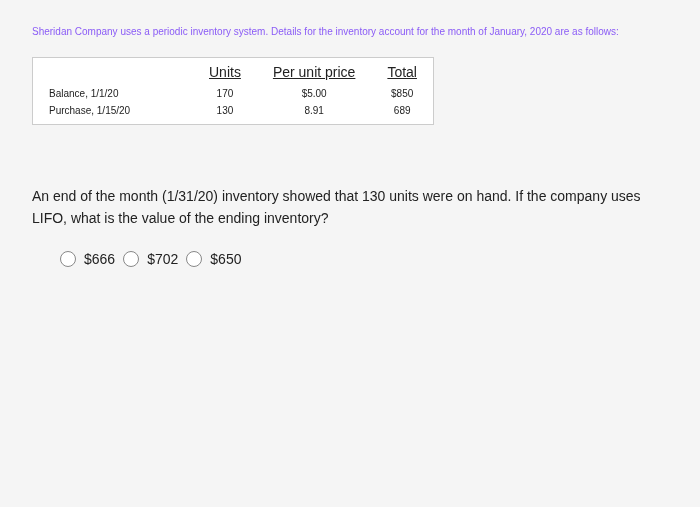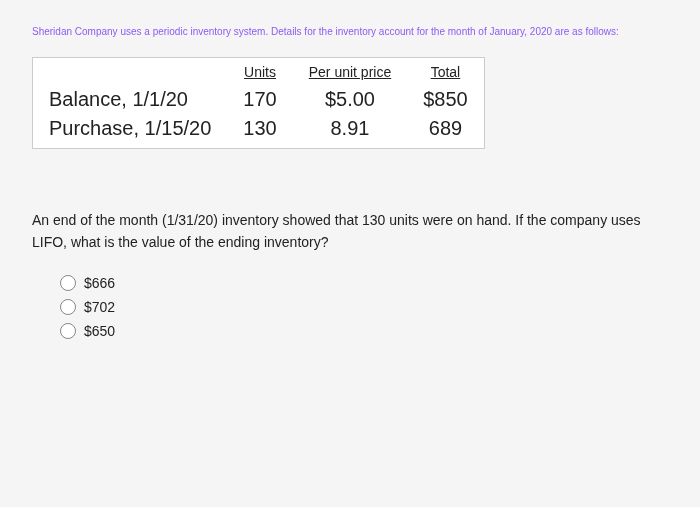--- a/index.html
+++ b/index.html
@@ -46,21 +46,21 @@
       border-bottom: none;
     }
 
     thead tr th:first-child {
       text-align: left;
       width: 160px;
     }
 
     tbody tr td {
       padding: 3px 16px;
-      font-size: 20px;
+      font-size: 10px;
       text-align: center;
     }
 
     tbody tr td:first-child {
       text-align: left;
       white-space: nowrap;
     }
 
     tbody tr:last-child td {
       padding-bottom: 8px;
@@ -73,21 +73,21 @@
     .question-text {
       font-size: 14px;
       line-height: 1.55;
       margin-bottom: 22px;
       color: #222;
       margin-top: 36px;
     }
 
     .options {
       display: flex;
-      flex-direction: column;
+      flex-direction: row;
       gap: 8px;
       padding-left: 28px;
     }
 
     .option-item {
       display: flex;
       align-items: center;
       gap: 8px;
       font-size: 14px;
     }

